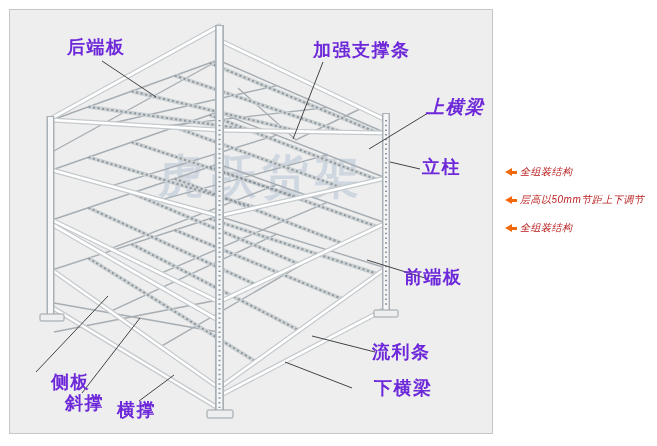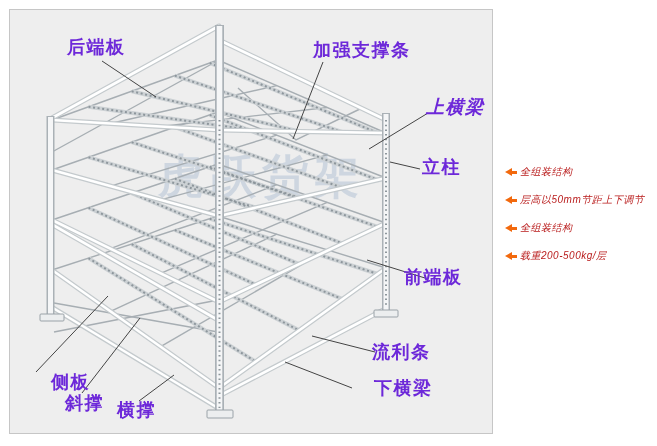--- a/index.html
+++ b/index.html
@@ -209,17 +209,13 @@
     <span>全组装结构</span>
   </div>
   <div class="feature-item">
     <span class="arrow-icon" style="color: rgb(242, 105, 13);"></span>
     <span>层高以50mm节距上下调节</span>
   </div>
   <div class="feature-item">
     <span class="arrow-icon" style="color: rgb(242, 105, 13);"></span>
     <span>全组装结构</span>
   </div>
-  <div class="feature-item">
-    <span class="arrow-icon" style="color: rgb(242, 105, 13);"></span>
-    <span>载重200-500kg/层</span>
-  </div>
 </div>
 
 </body></html>

